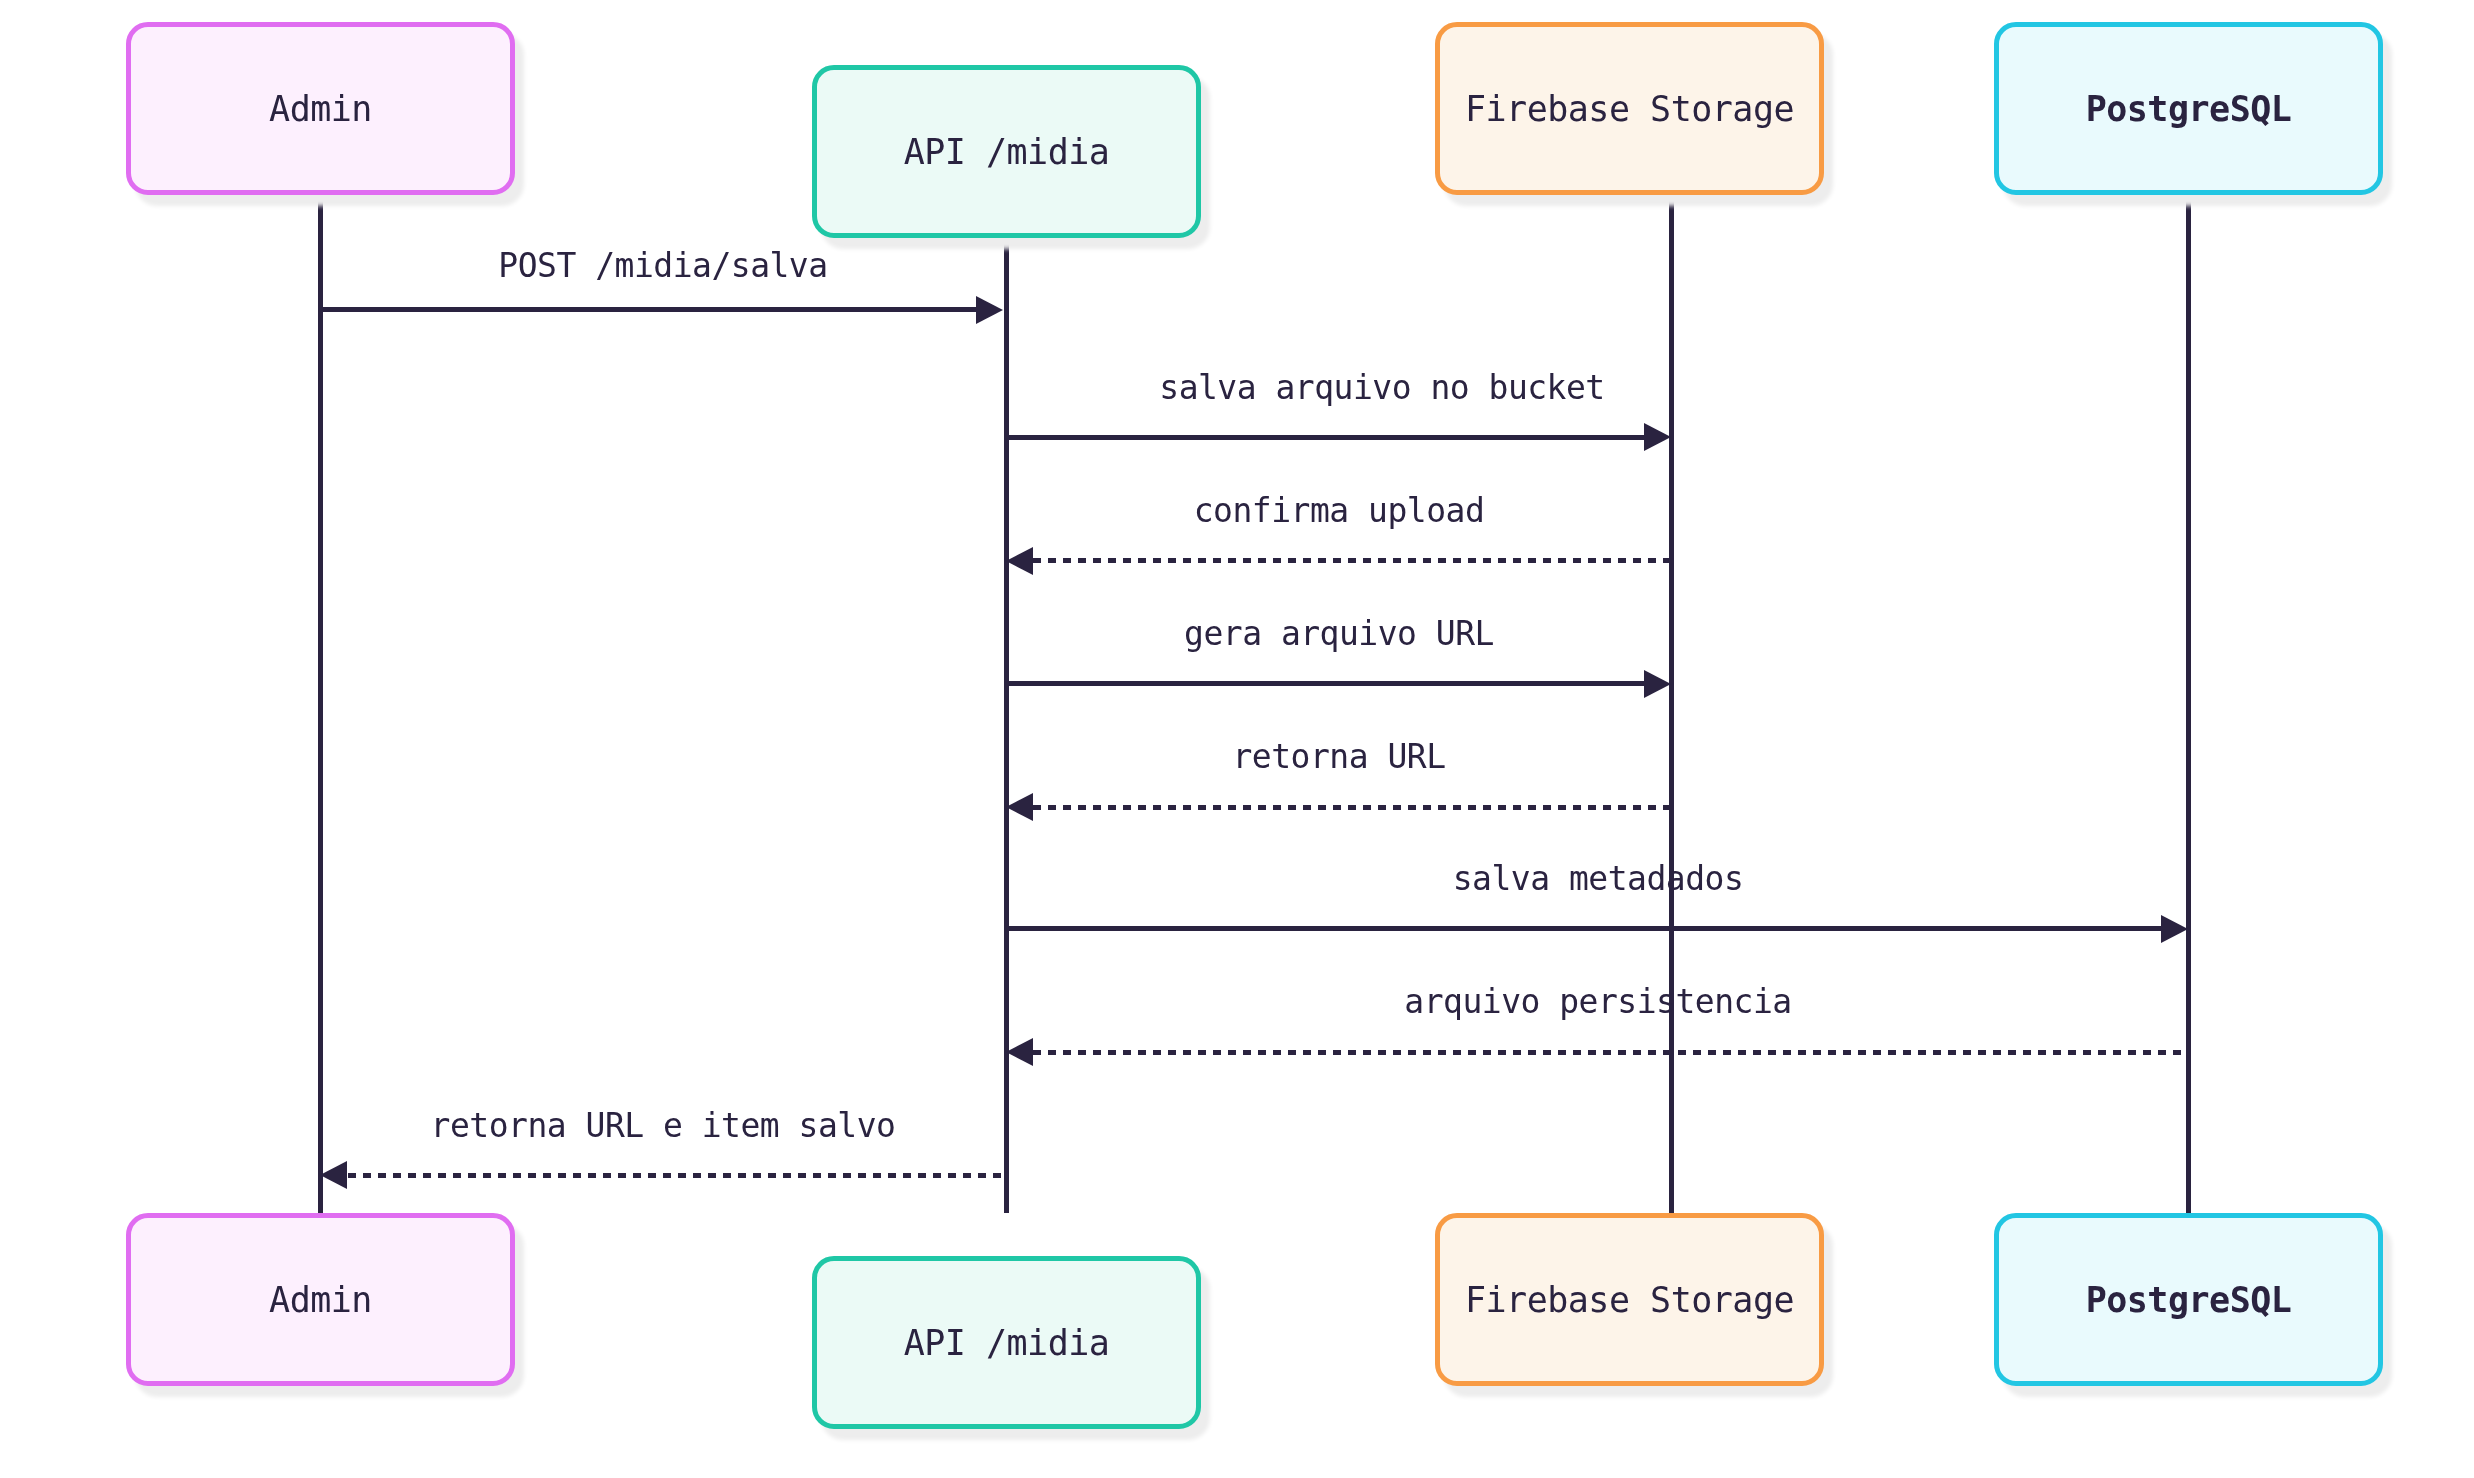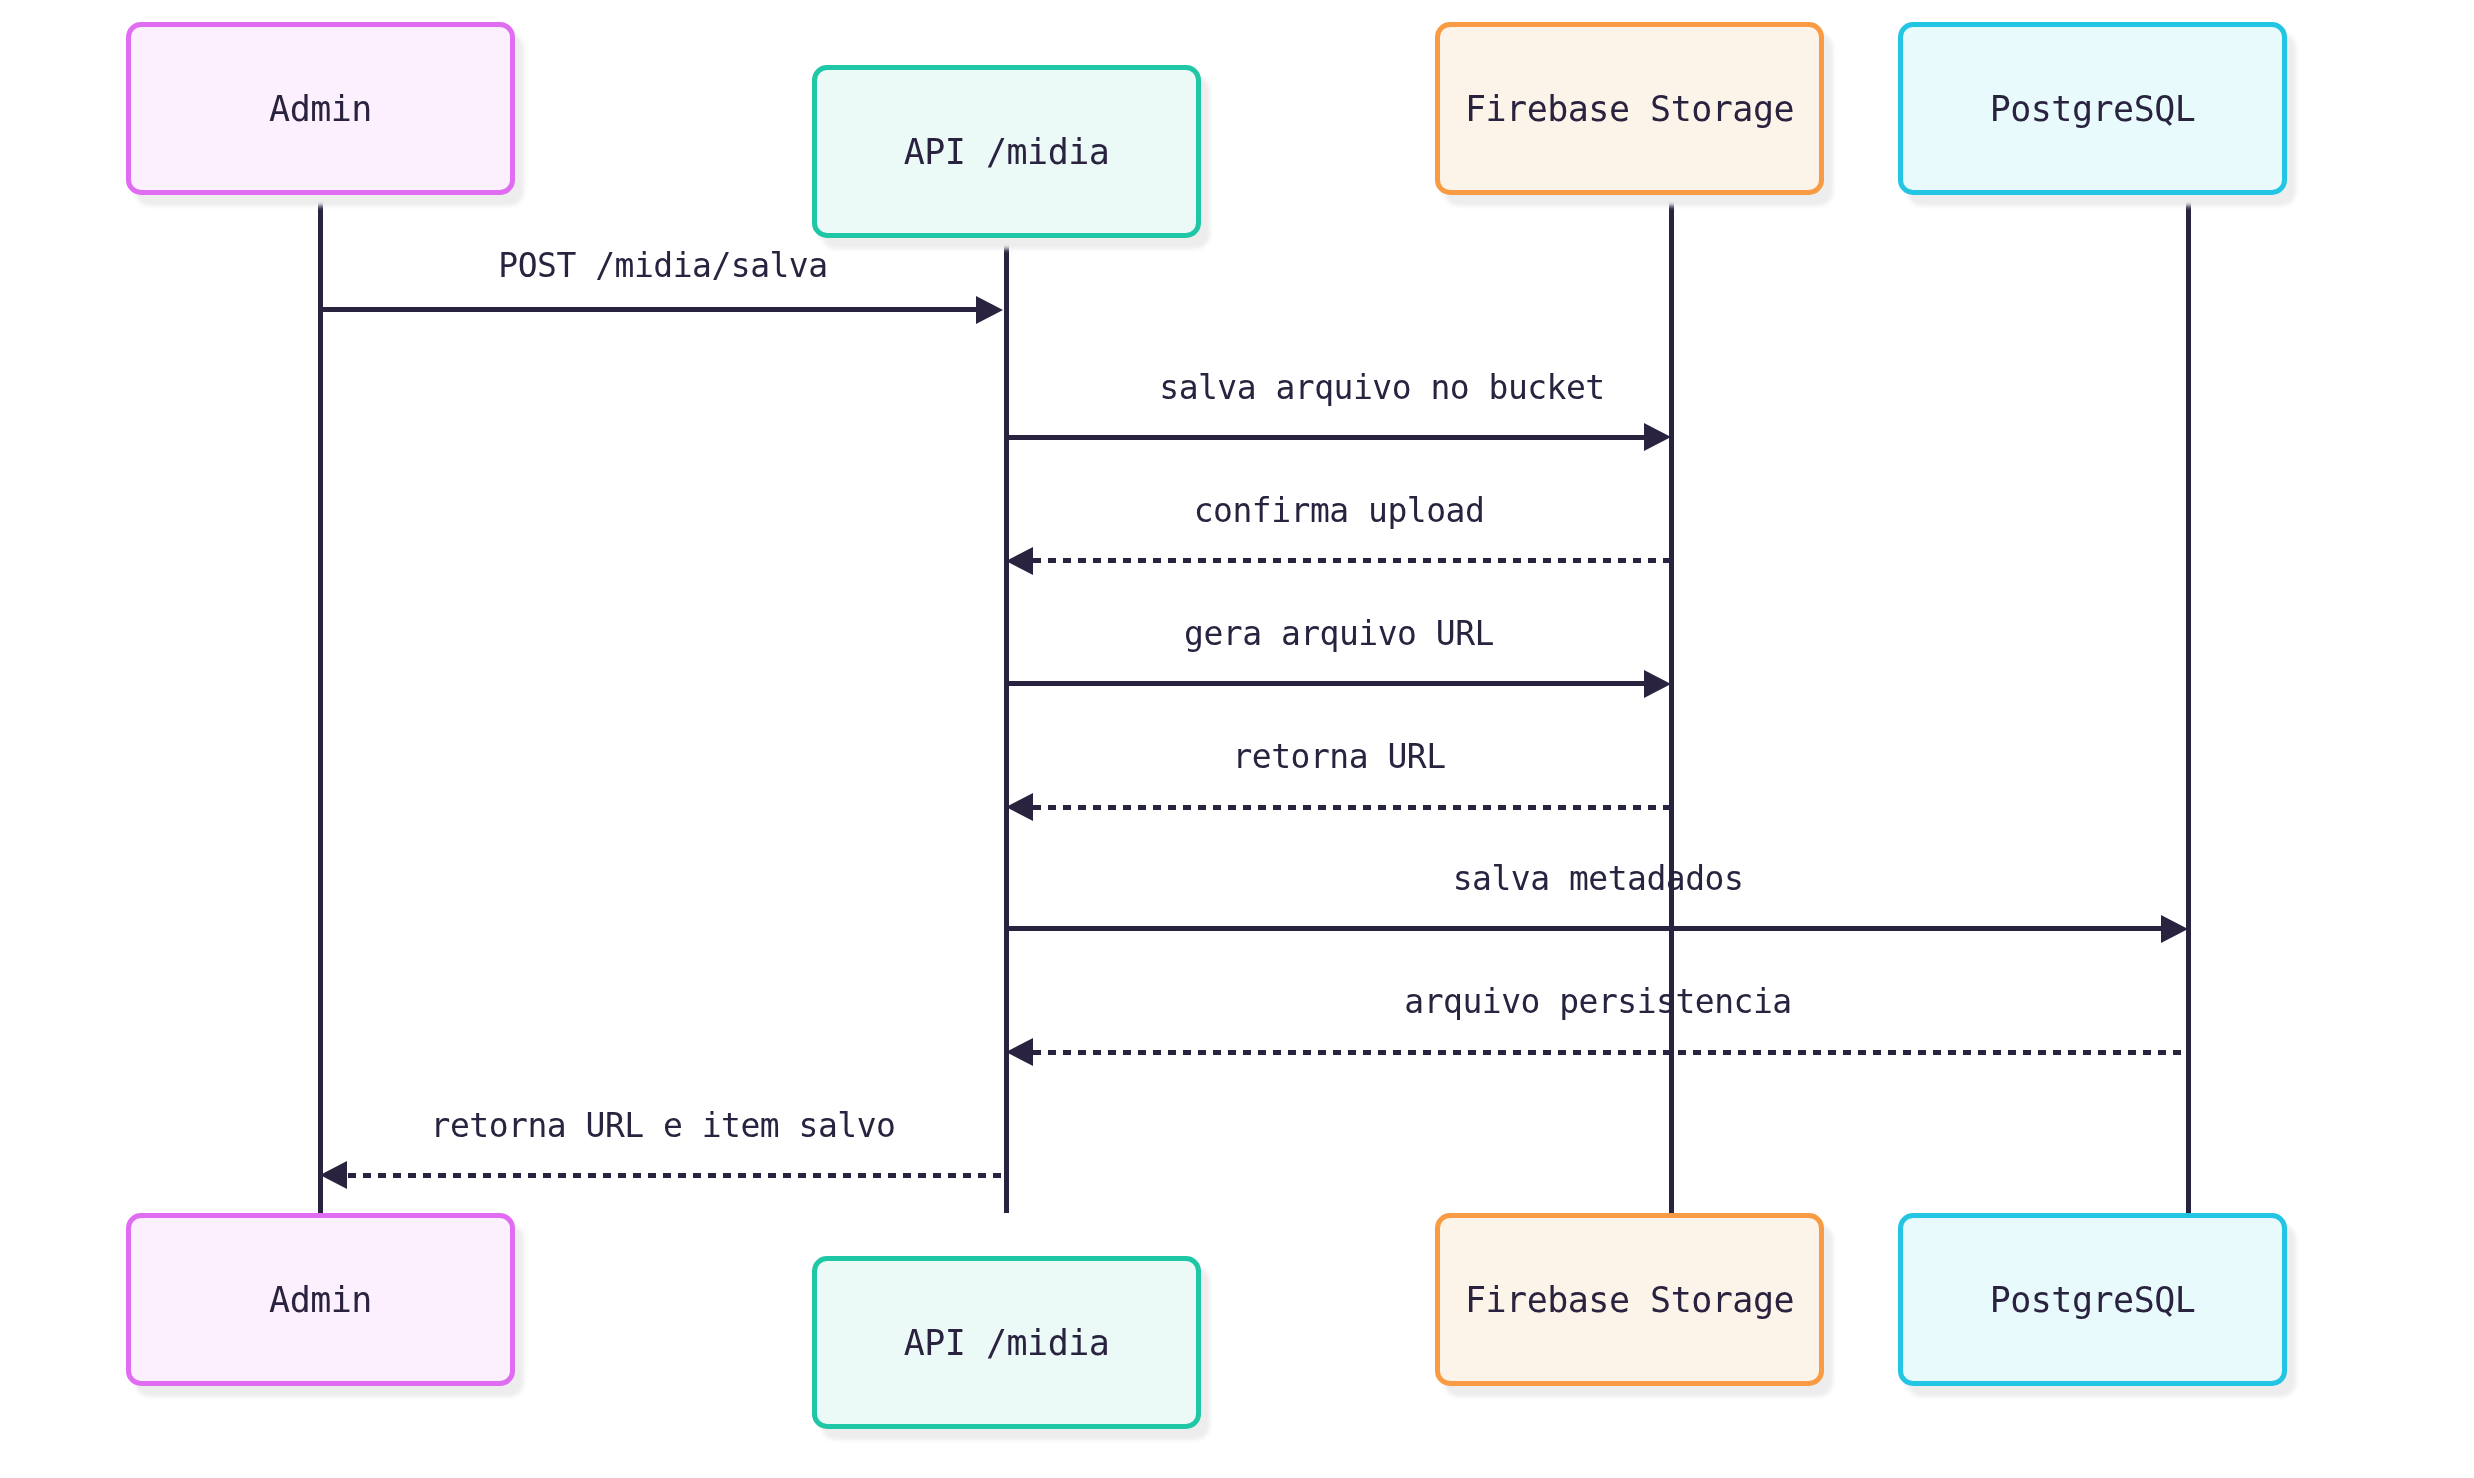--- a/index.html
+++ b/index.html
@@ -20,37 +20,37 @@
     inset: 0;
   }
   
   .actor-box {
     position: absolute;
     width: 389px;
     height: 173px;
     box-sizing: border-box;
     border: 5.6px solid var(--border, #888);
     background: var(--fill, #fff);
-    border-radius: 15px;
+    border-radius: 22px;
     box-shadow: 9px 11px 4px #ededed;
     display: flex;
     align-items: center;
     justify-content: center;
   }
   .actor-box .actor-label {
     font-size: 35px;
     letter-spacing: -0.5px;
     white-space: nowrap;
   }
   .row-top .actor-box { top: 22px; }
   .row-bottom .actor-box { top: 1213px; }
   .pos-a { left: 126px; }
   .pos-b { left: 812px; margin-top: 43px; }
   .pos-c { left: 1435px; }
-  .pos-d { left: 1898px; }
+  .pos-d { left: 1994px; font-weight: bold; }
   
   .lifeline {
     position: absolute;
     top: 196px;
     height: 1017px;
     width: 4.5px;
     background: var(--line, #2a2340);
   }
   
   .msg-label {

